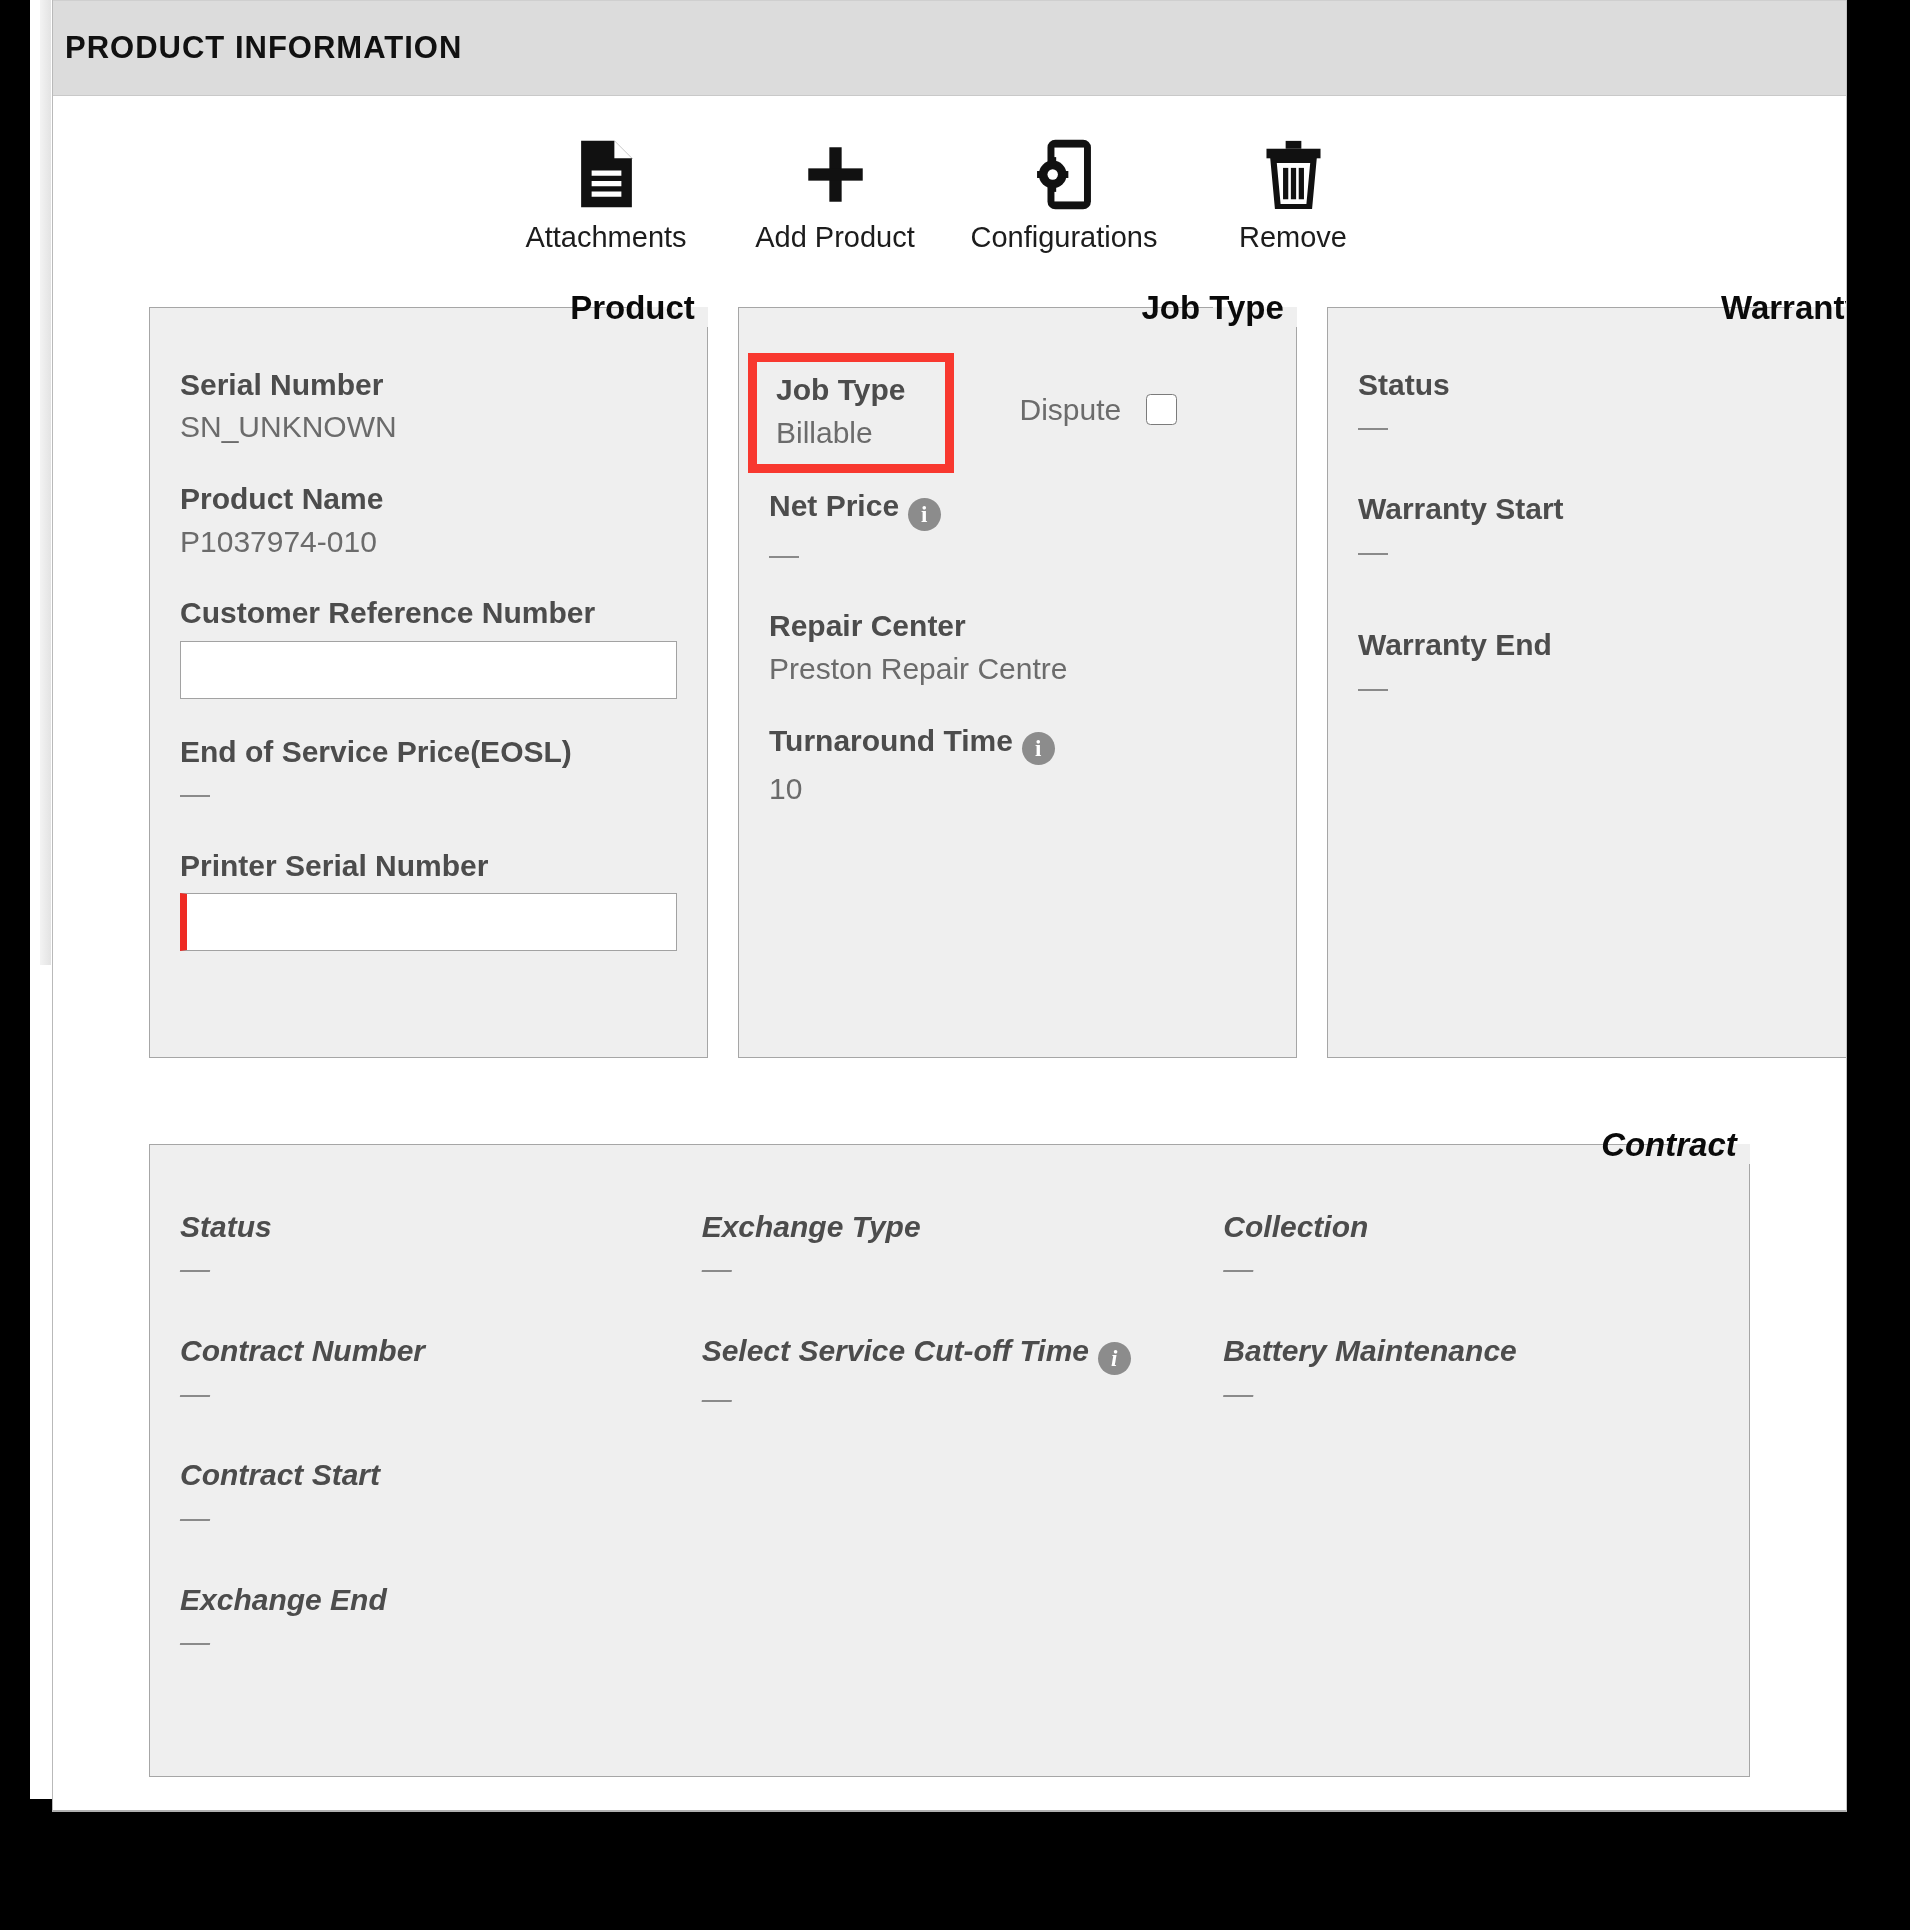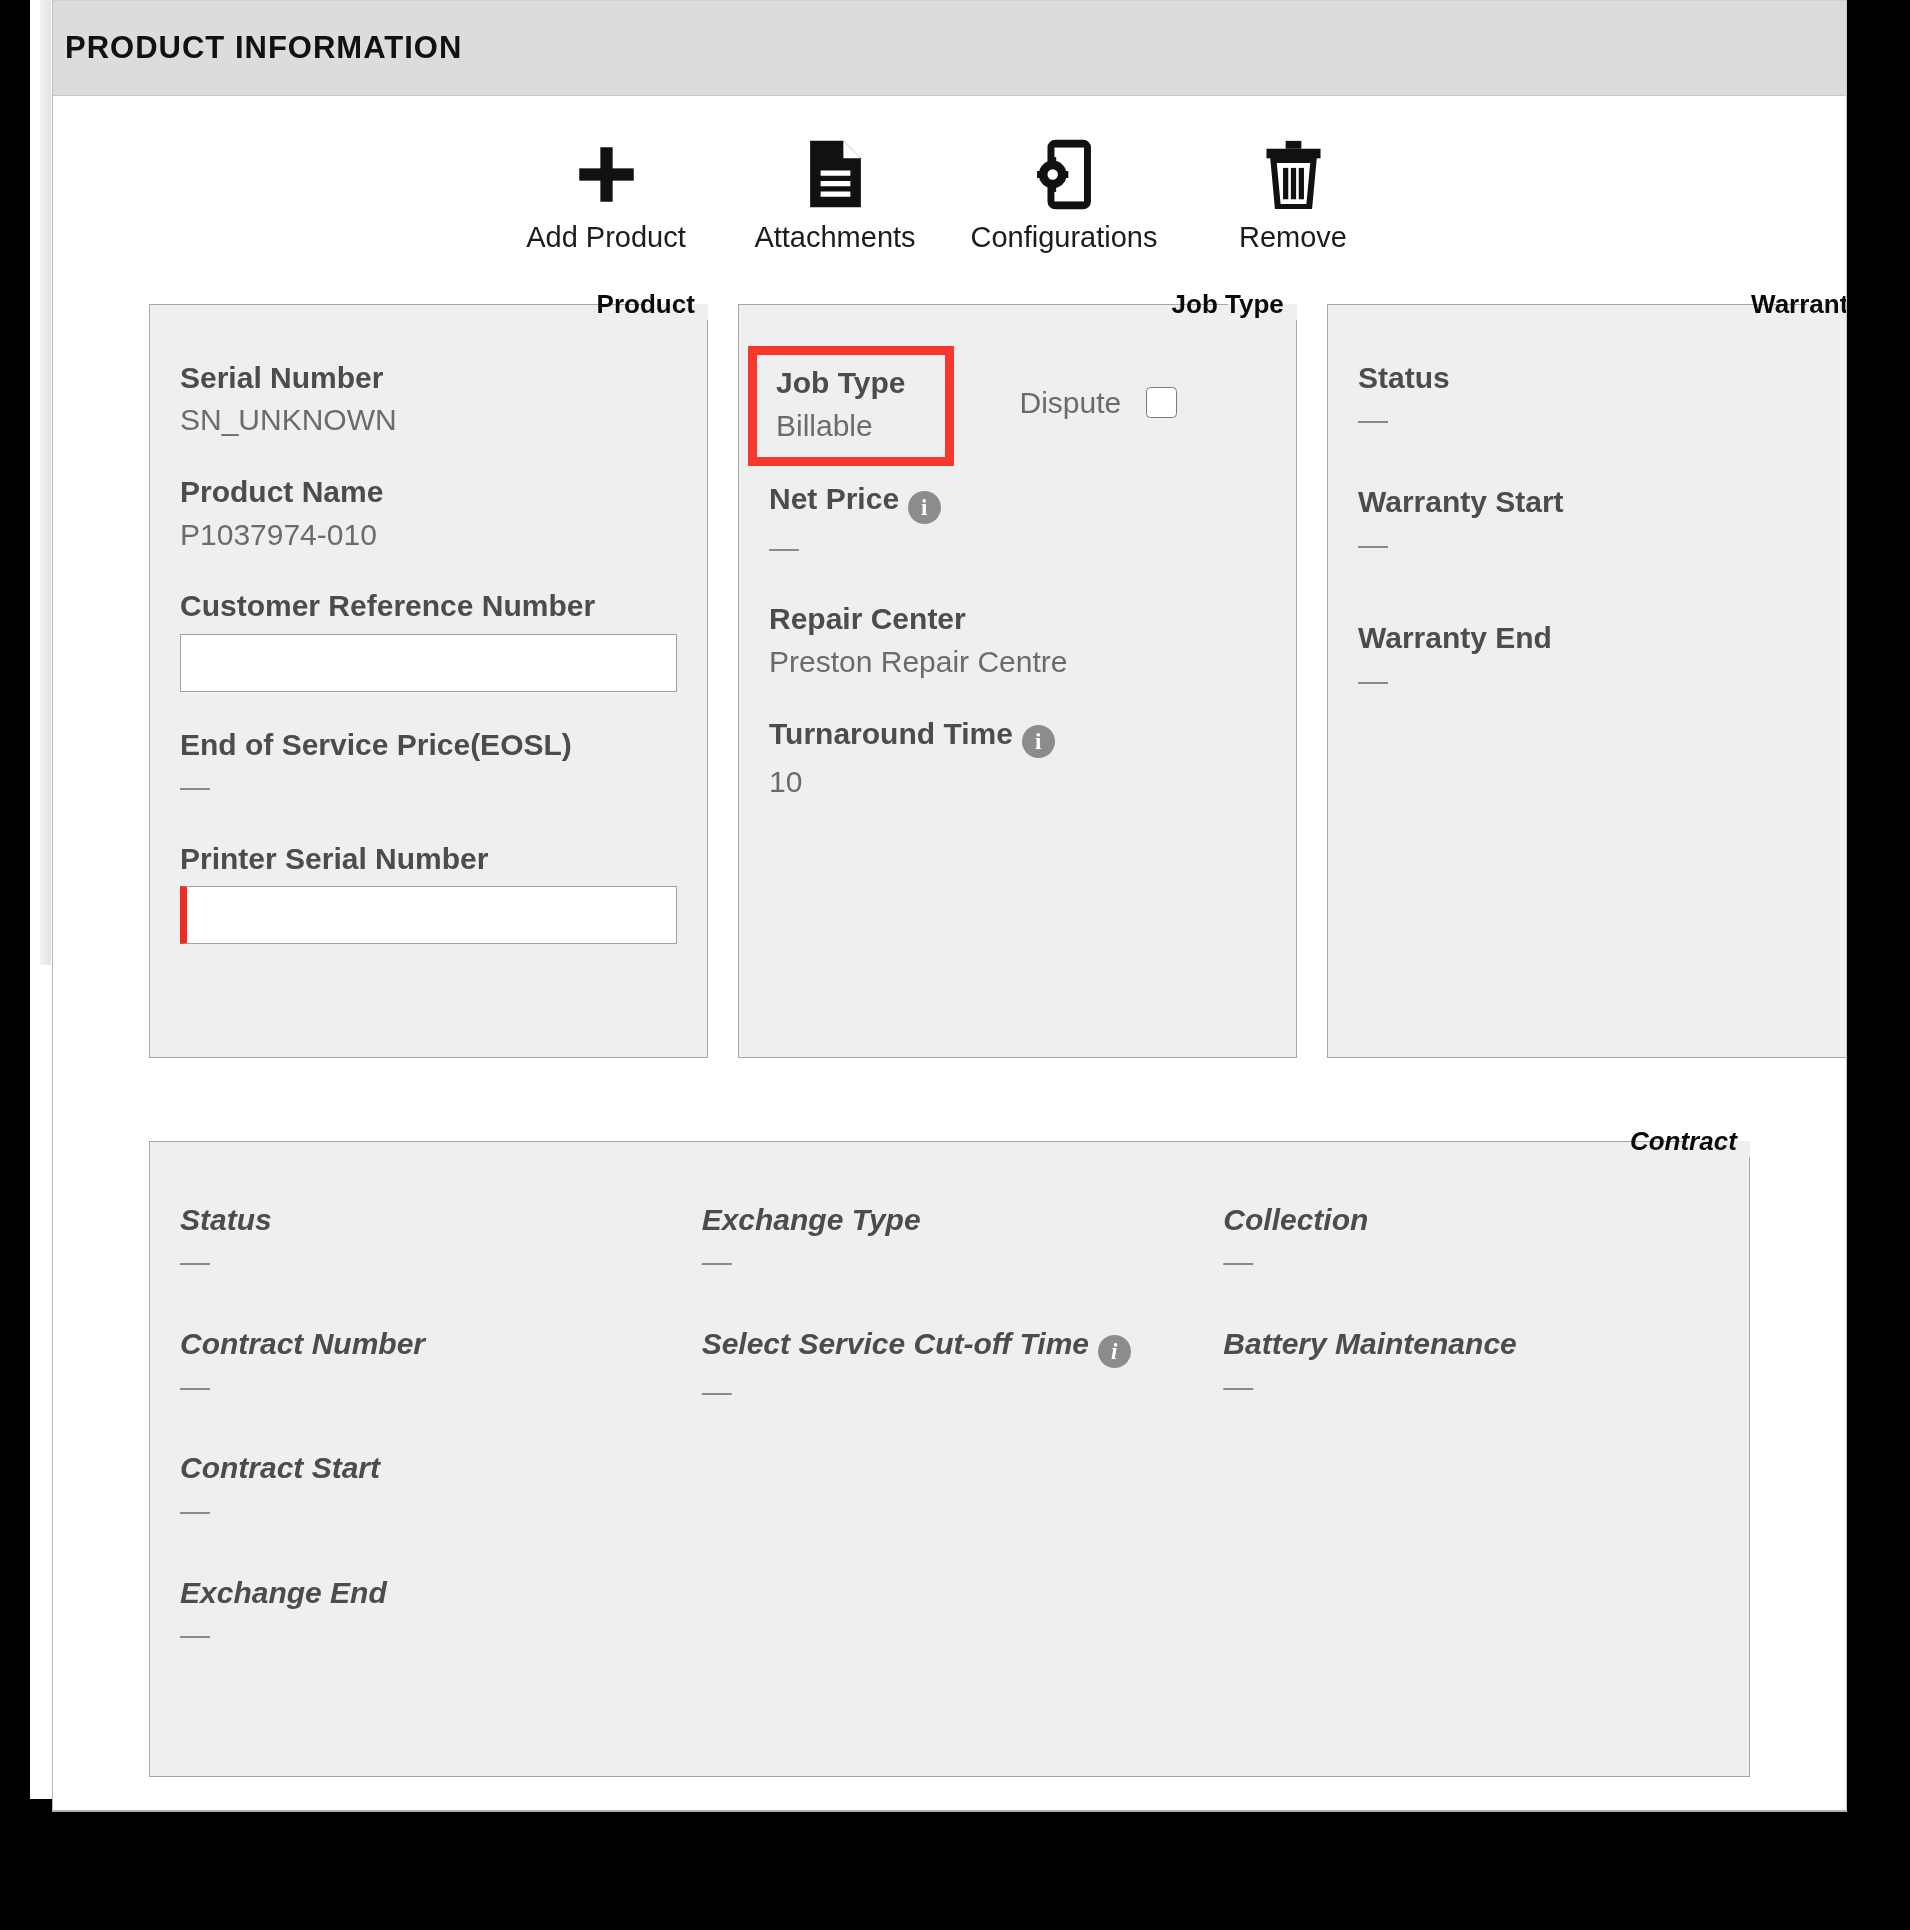--- a/index.html
+++ b/index.html
@@ -114,21 +114,21 @@
   }
   fieldset.fs {
     border: 1.7px solid #a6a6a6;
     background: #efefef;
     margin: 0;
     padding: 0;
     box-sizing: border-box;
     min-width: 0;
   }
   fieldset.fs > legend {
-    font-size: 26px;
+    font-size: 33px;
     font-weight: bold;
     color: #0a0a0a;
     padding: 0 12.2px;
     margin-left: 50%;
     transform: translateX(-50%);
     text-align: center;
     white-space: nowrap;
   }
   .fs-body {
     padding: 40px 30px 35px 30px;
@@ -267,39 +267,39 @@
   <div class="card">
 
     <div class="panel-header">
       <span class="panel-header-title">PRODUCT INFORMATION</span>
     </div>
 
     <div class="toolbar">
 
       <div class="tool-btn">
         <span class="tool-icon">
-          <svg width="65" height="65" viewBox="0 0 74 74">
-            <rect x="30" y="6" width="14" height="62" fill="#111111"></rect>
-            <rect x="6" y="30" width="62" height="14" fill="#111111"></rect>
-          </svg>
-        </span>
-        <span class="tool-label">Add Product</span>
-      </div>
-
-      <div class="tool-btn">
-        <span class="tool-icon">
           <svg width="65" height="70" viewBox="0 0 74 80">
             <path d="M8 2 H46 L66 22 V78 H8 Z" fill="#111111"></path>
             <path d="M46 2 L66 22 H46 Z" fill="#ffffff"></path>
             <rect x="20" y="36" width="34" height="6" fill="#ffffff"></rect>
             <rect x="20" y="48" width="34" height="6" fill="#ffffff"></rect>
             <rect x="20" y="60" width="34" height="6" fill="#ffffff"></rect>
           </svg>
         </span>
         <span class="tool-label">Attachments</span>
+      </div>
+
+      <div class="tool-btn">
+        <span class="tool-icon">
+          <svg width="65" height="65" viewBox="0 0 74 74">
+            <rect x="30" y="6" width="14" height="62" fill="#111111"></rect>
+            <rect x="6" y="30" width="62" height="14" fill="#111111"></rect>
+          </svg>
+        </span>
+        <span class="tool-label">Add Product</span>
       </div>
 
       <div class="tool-btn">
         <span class="tool-icon">
           <svg width="58" height="73" viewBox="0 0 66 84">
             <rect x="14" y="2" width="50" height="80" rx="9" fill="#111111"></rect>
             <rect x="22" y="11" width="34" height="62" fill="#ffffff"></rect>
             <g fill="#111111">
               <circle cx="20" cy="42" r="16"></circle>
             </g>

